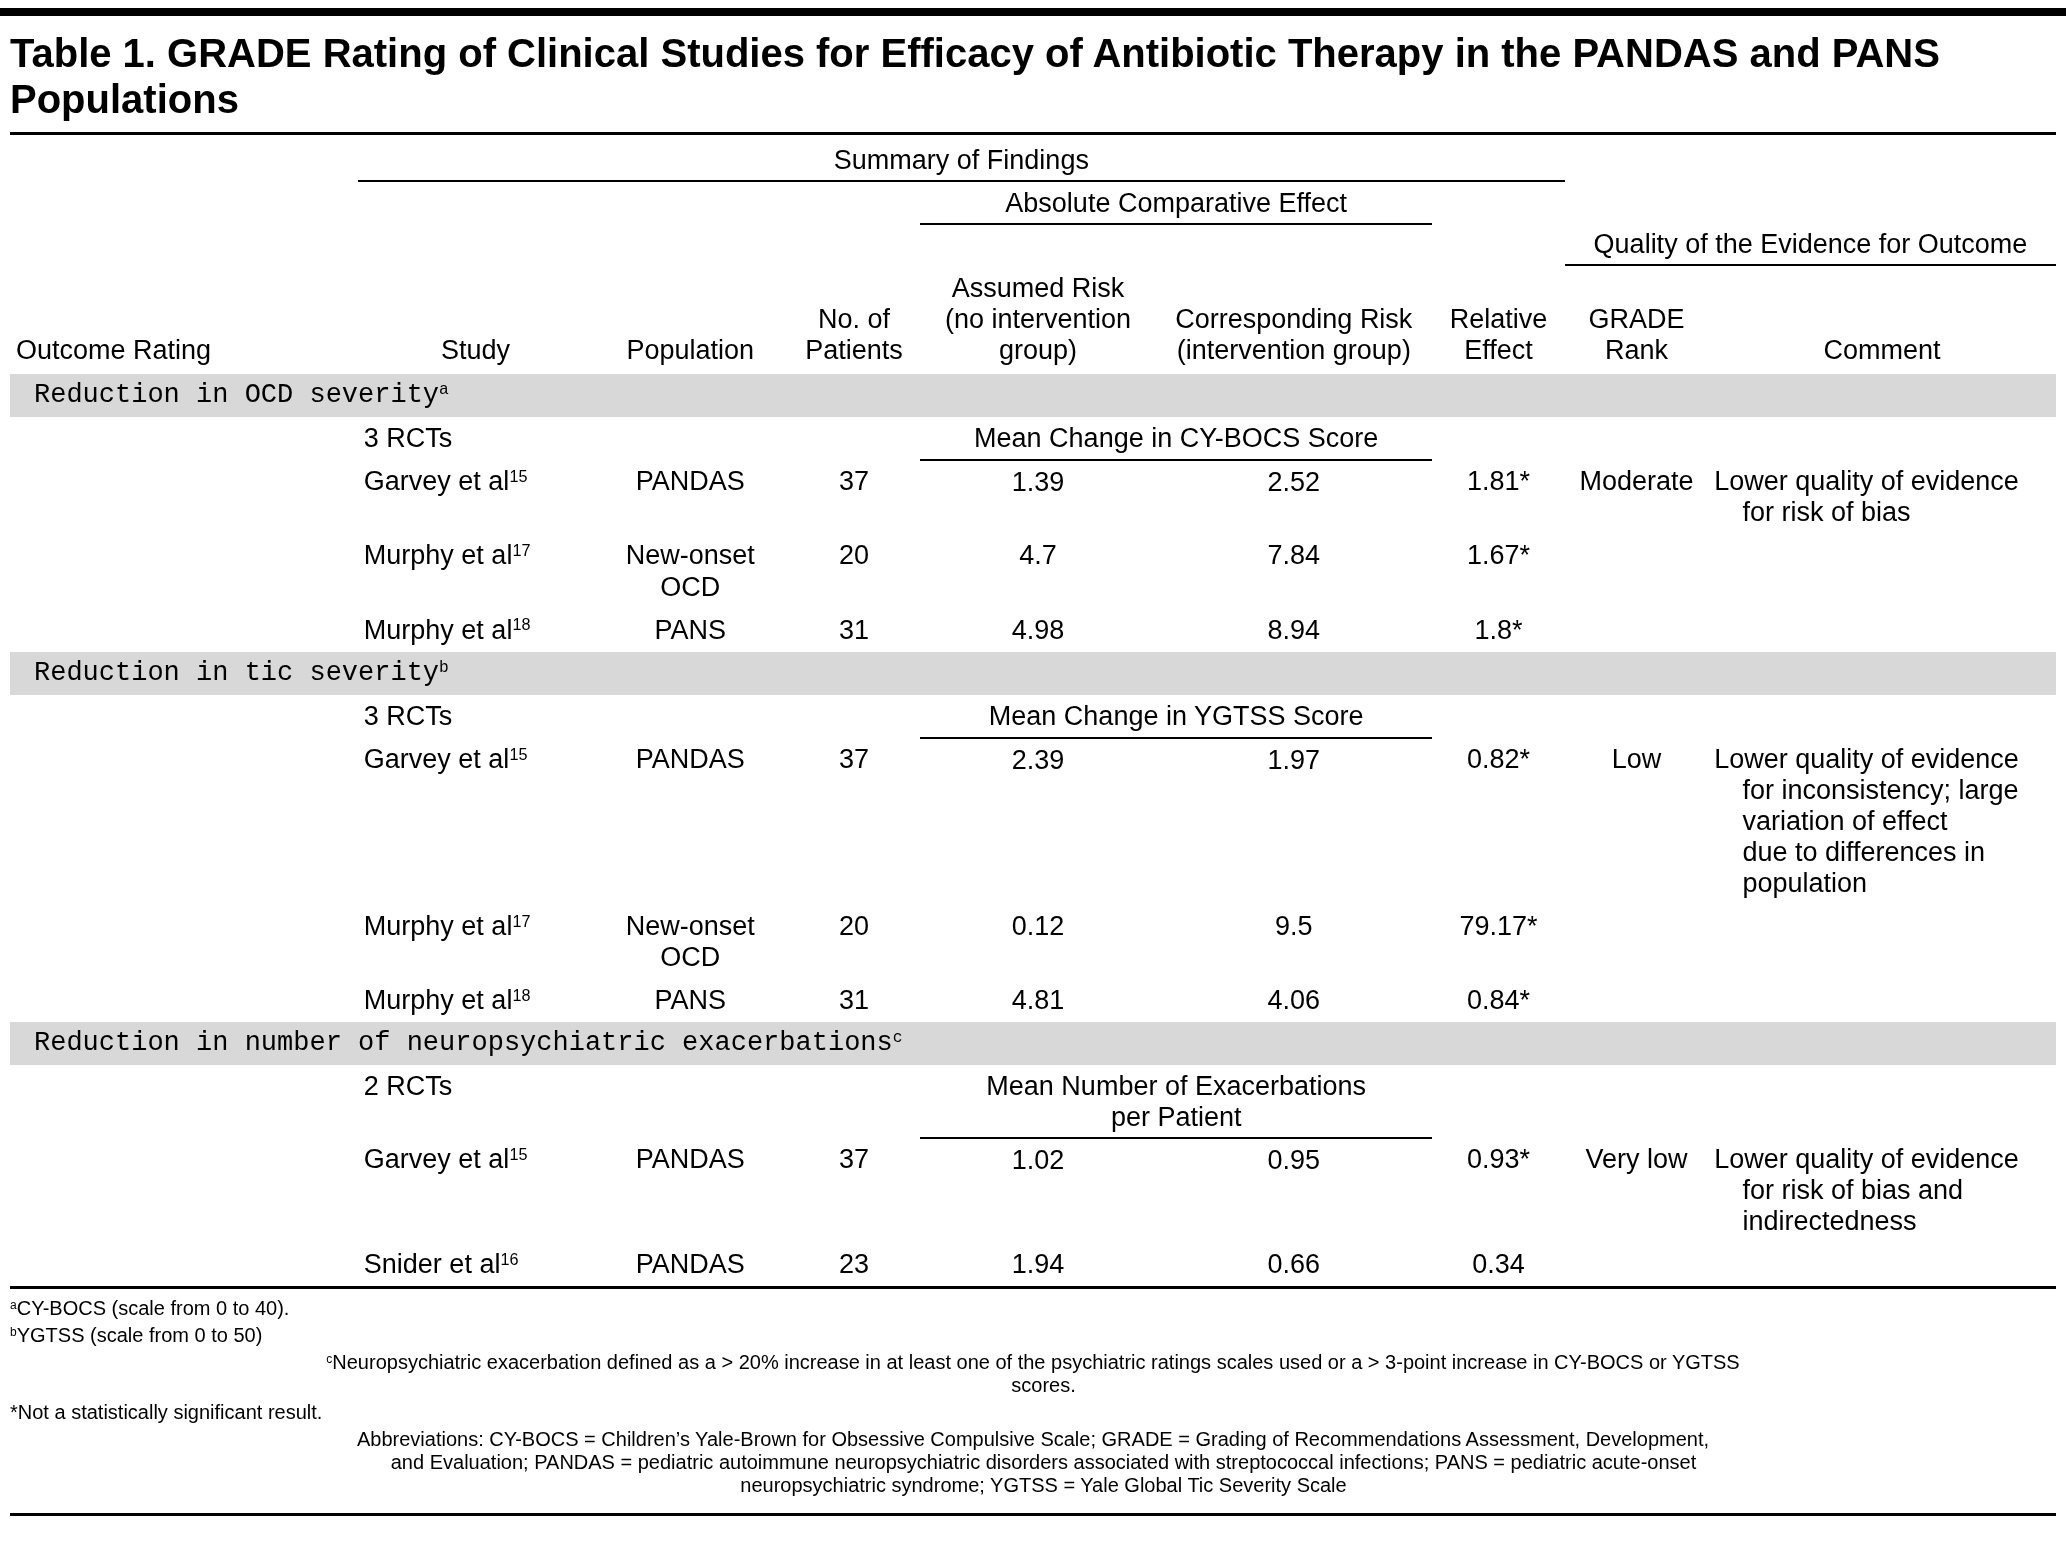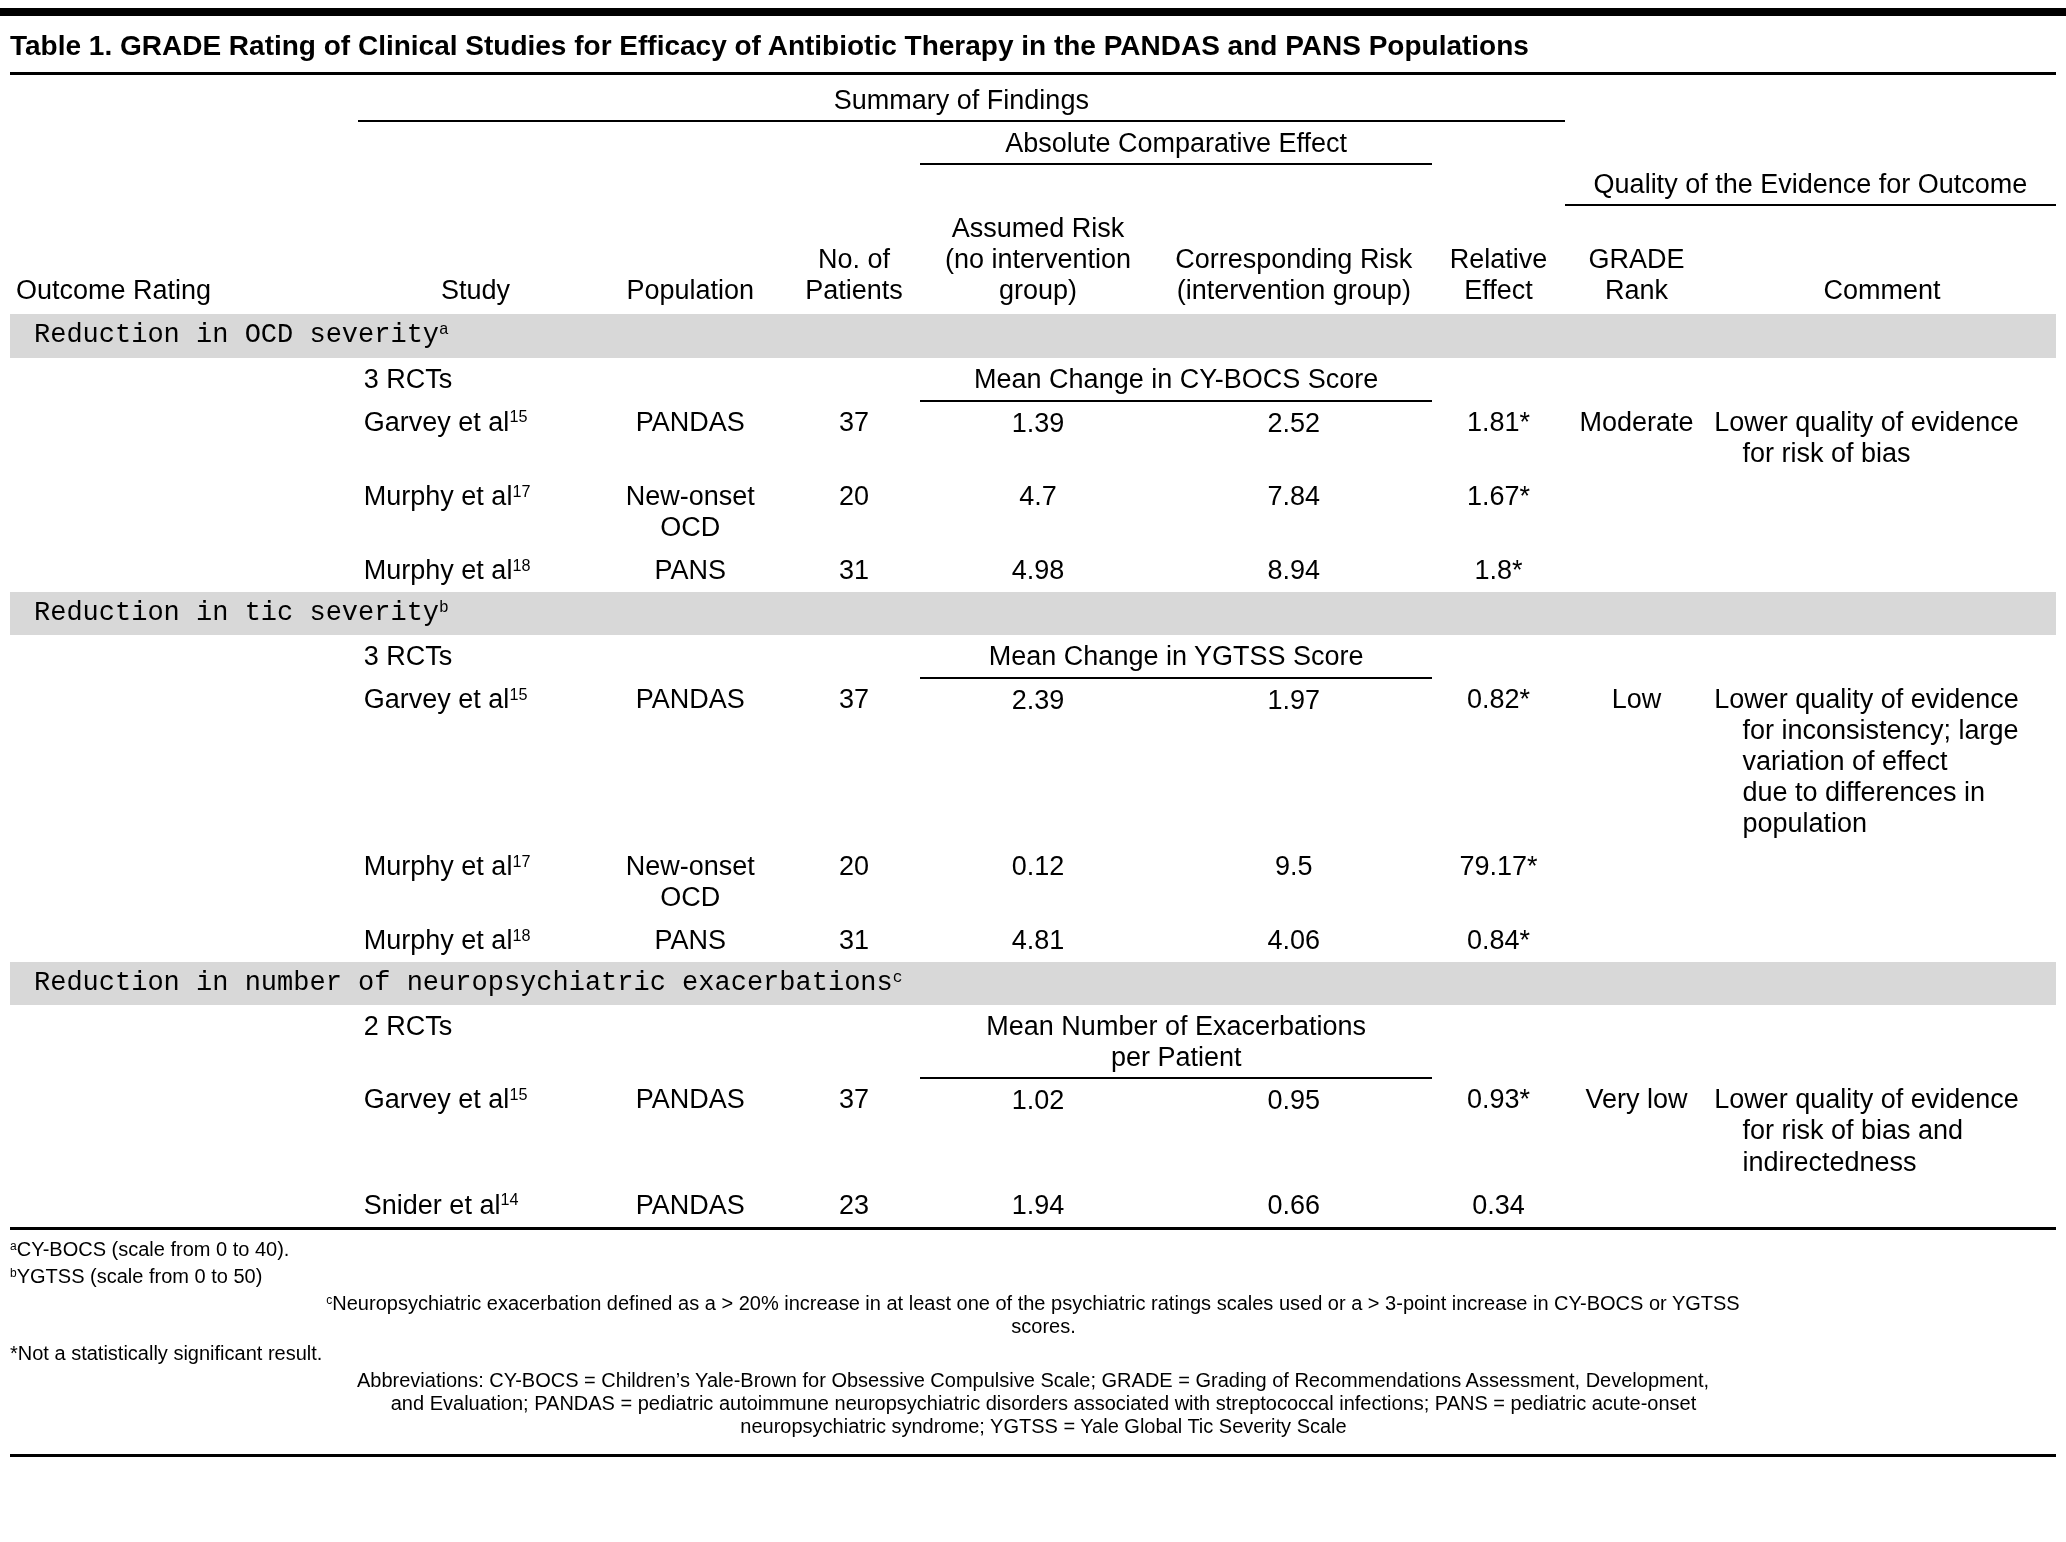--- a/index.html
+++ b/index.html
@@ -9,21 +9,21 @@
     height: 1542px;
     overflow: hidden;
     font-family: "Liberation Sans", "DejaVu Sans", sans-serif;
     color: #000;
     font-size: 27px;
     line-height: 1.15;
   }
   .page { margin-top: 8px; border-top: 8px solid #000; padding: 0 10px; }
 
   .title-block { padding: 14px 0 10px; border-bottom: 3px solid #000; }
-  .title { font-size: 28px; font-weight: 700; }
+  .title { font-size: 40px; font-weight: 700; }
 
   table { width: 100%; border-collapse: collapse; table-layout: fixed; }
   th, td { padding: 6px 6px; font-weight: normal; text-align: center; vertical-align: top; }
   thead th { vertical-align: bottom; }
   .pre { white-space: pre-line; }
   .left { text-align: left; }
 
   .h1 th { padding-top: 10px; }
   .h2 th { padding-top: 6px; }
   .h3 th { padding-top: 5px; }
@@ -229,21 +229,21 @@
         <td>0.93*</td>
         <td>Very low</td>
         <td class="comment-cell">
             <div class="hang">Lower quality of evidence
 for risk of bias and
 indirectedness</div>
           </td>
       </tr>
       <tr>
         <td></td>
-        <td class="study-cell"><span>Snider et al</span><sup>14</sup></td>
+        <td class="study-cell"><span>Snider et al</span><sup>16</sup></td>
         <td>PANDAS</td>
         <td>23</td>
         <td>1.94</td>
         <td>0.66</td>
         <td>0.34</td>
         <td></td>
         <td></td>
       </tr>
 
     </tbody>

